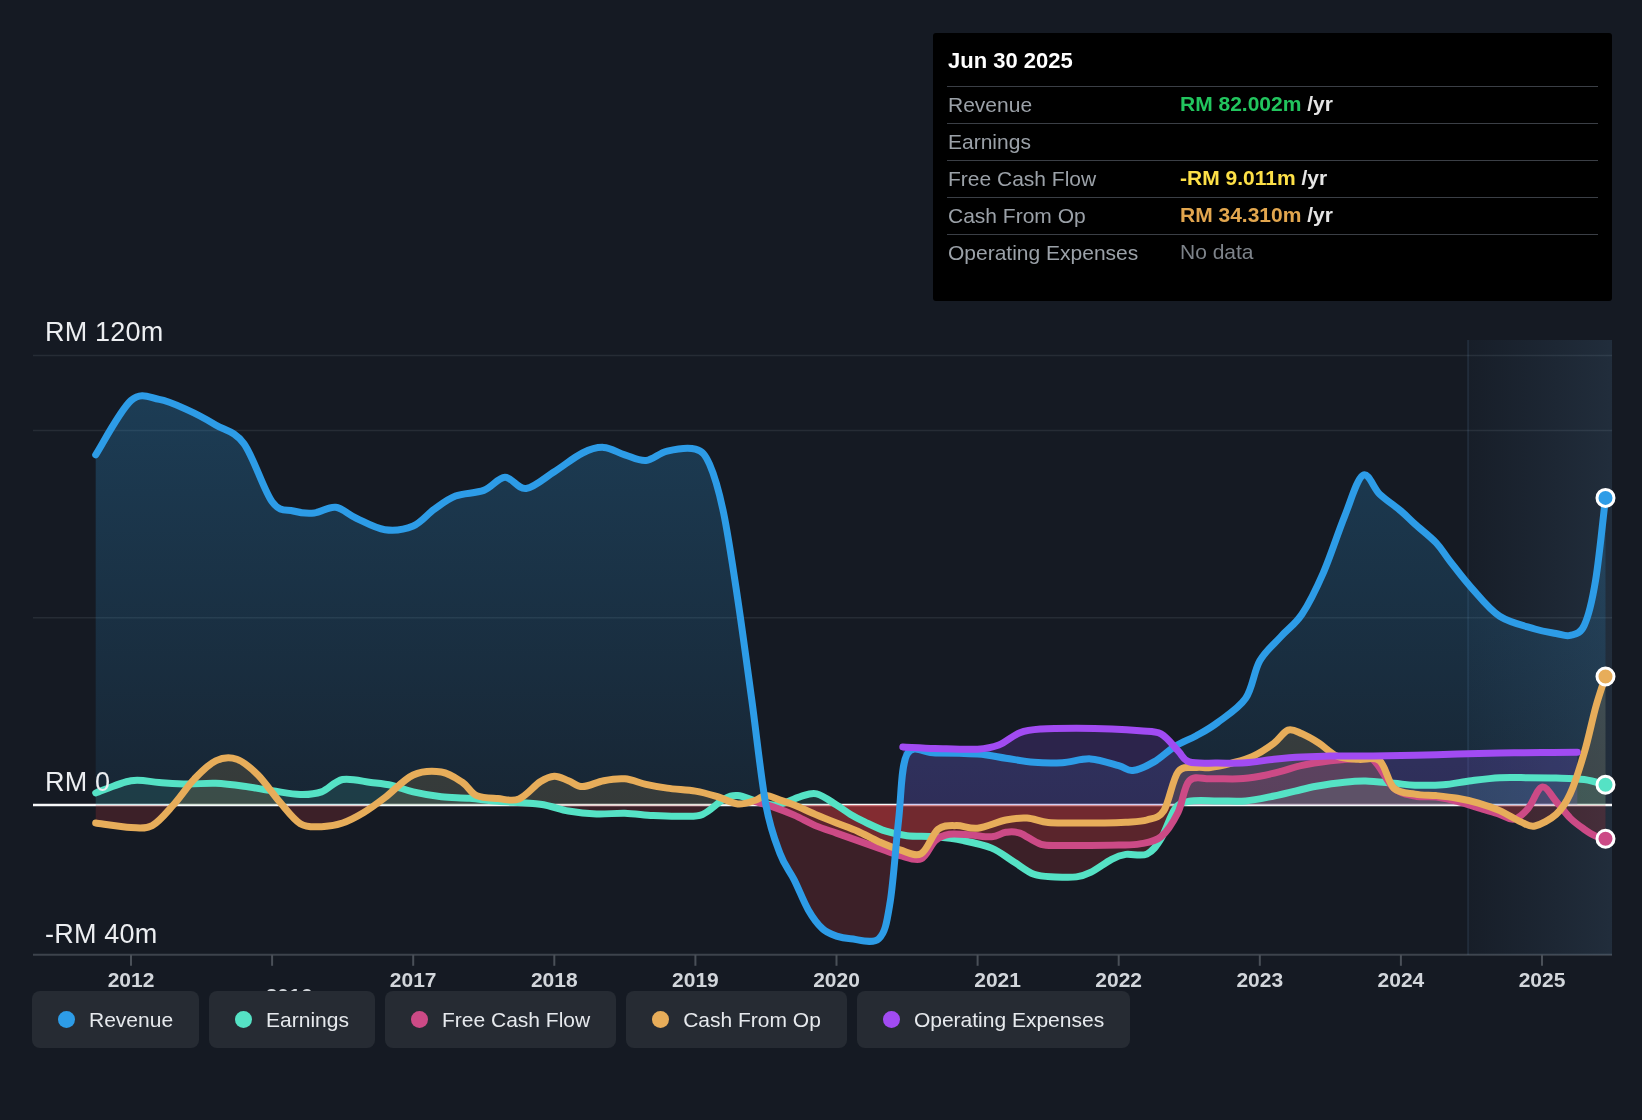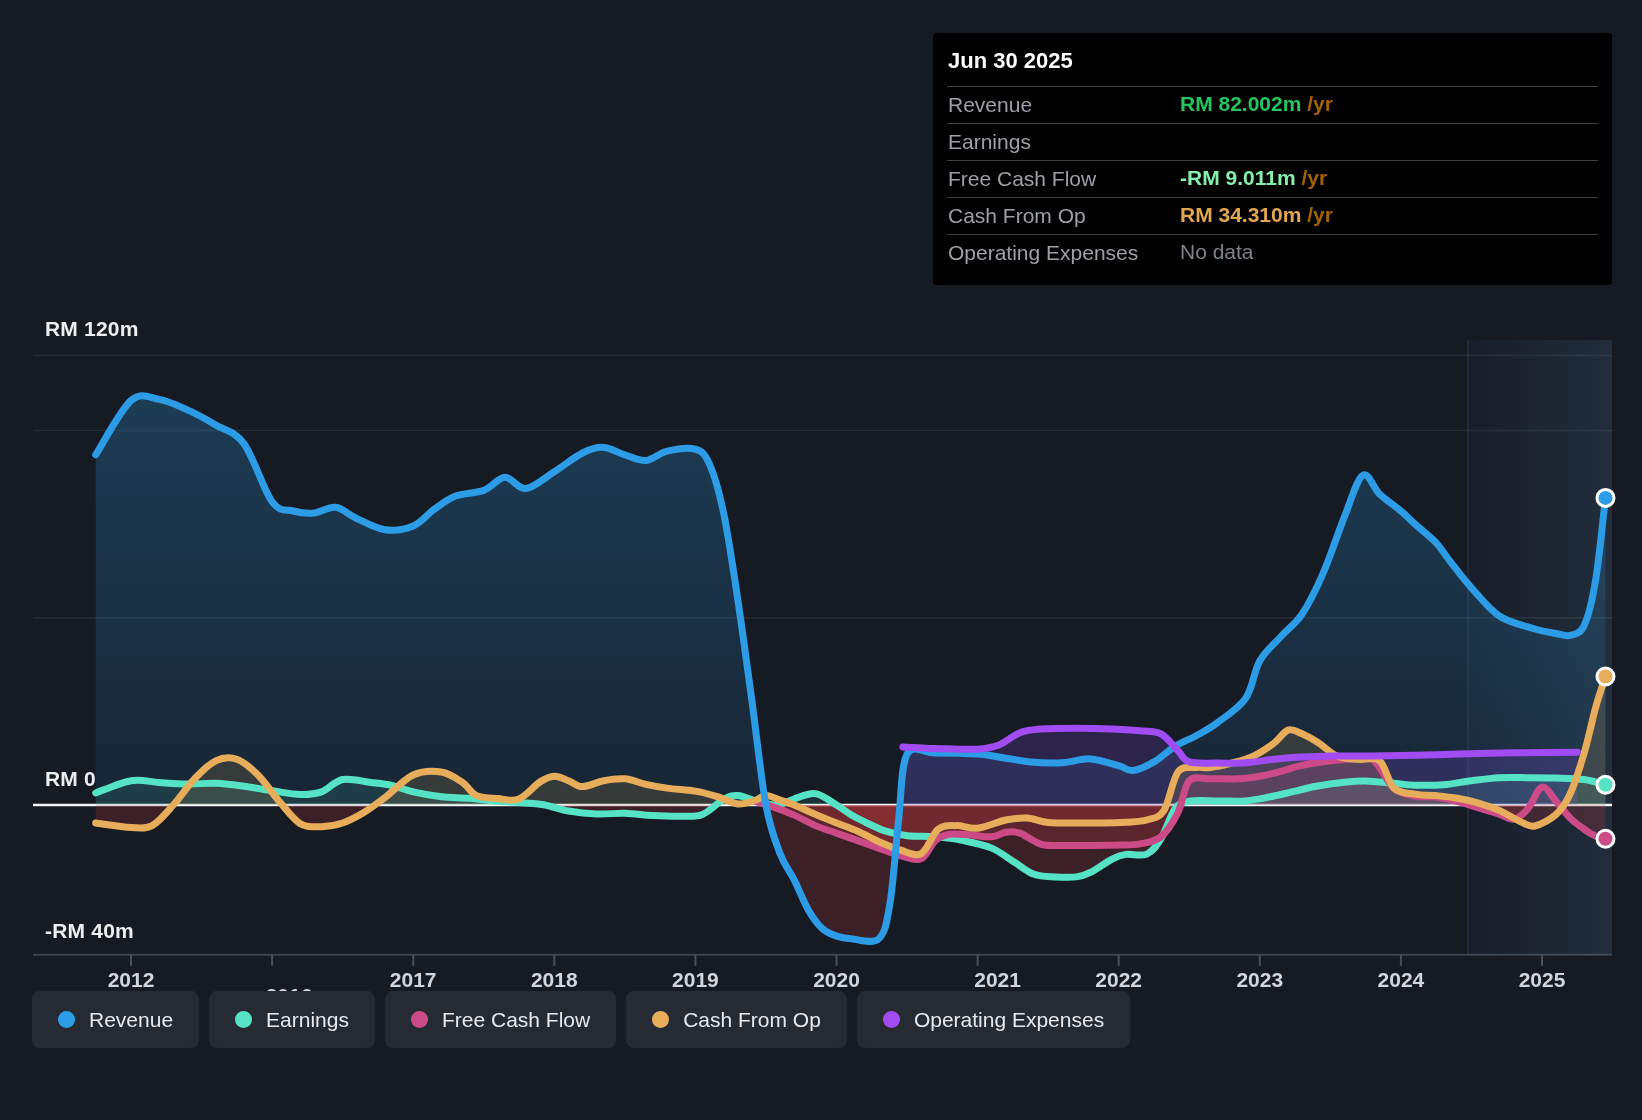--- a/index.html
+++ b/index.html
@@ -1,29 +1,29 @@
 <!DOCTYPE html>
 <html><head>
 <meta charset="utf-8">
 <style>
   html,body{margin:0;padding:0;background:#10141b;}
   #app{position:relative;width:1642px;height:1120px;background:#151a23;overflow:hidden;
        font-family:"Liberation Sans", sans-serif; -webkit-font-smoothing:antialiased;}
   #chart-svg{position:absolute;left:0;top:0;}
-  .y-label{position:absolute;left:45px;color:#eceef1;font-size:21px;font-weight:700;letter-spacing:.2px;}
+  .y-label{position:absolute;left:45px;color:#eceef1;font-size:27px;font-weight:400;letter-spacing:.2px;}
   .x-label{position:absolute;top:968px;transform:translateX(-50%);color:#d2d6db;font-size:21px;font-weight:700;}
   
   .tt{position:absolute;left:933px;top:33px;width:679px;background:#000;border-radius:3px;
-      box-sizing:border-box;padding:0 0 14px 0;color:#fff;}
+      box-sizing:border-box;padding:0 0 30px 0;color:#fff;}
   .tt-title{font-size:22px;font-weight:700;color:#fff;padding:15px 14px 12px 15px;}
   .tt-row{display:flex;align-items:flex-start;border-top:1px solid #3b3f46;margin:0 14px 0 14px;padding:5px 0 6px 1px;}
   .tt-lbl{flex:0 0 232px;color:#9ba1a8;font-size:21px;padding-top:1px;}
   .tt-valwrap{flex:1;}
   .tt-value{font-size:21px;font-weight:700;}
-  .tt-suffix{font-size:21px;font-weight:700;color:#a16207;}
+  .tt-suffix{font-size:21px;font-weight:700;color:#e5e5e5;}
   .tt-sub{margin-top:9px;}
   .tt-sub-val{color:#fff;font-size:21px;font-weight:700;}
   .tt-sub-txt{color:#9ba1a8;font-size:21px;font-weight:700;}
   .tt-nodata{color:#7d838a;font-size:21px;}
   
   .legend{position:absolute;left:32px;top:991px;display:flex;gap:10px;}
   .chip{display:flex;align-items:center;gap:14px;height:57px;padding:0 26px;background:#262b33;
         border-radius:8px;cursor:pointer;}
   .chip-dot{width:17px;height:17px;border-radius:50%;flex:0 0 auto;}
   .chip-lbl{color:#e6e9ed;font-size:21px;font-weight:400;white-space:nowrap;}
@@ -113,21 +113,21 @@
       <div class="tt-lbl">Revenue</div>
       <div class="tt-valwrap"><span class="tt-value" style="color: #22c55e;">RM 82.002m</span><span class="tt-suffix"> /yr</span></div>
     </div>
 
     <div class="tt-row">
       <div class="tt-lbl">Earnings</div>
     </div>
 
     <div class="tt-row">
       <div class="tt-lbl">Free Cash Flow</div>
-      <div class="tt-valwrap"><span class="tt-value" style="color: #86efac; text-align: center;">-RM 9.011m</span><span class="tt-suffix"> /yr</span></div>
+      <div class="tt-valwrap"><span class="tt-value" style="color: #fde047; text-align: center;">-RM 9.011m</span><span class="tt-suffix"> /yr</span></div>
     </div>
 
     <div class="tt-row">
       <div class="tt-lbl">Cash From Op</div>
       <div class="tt-valwrap"><span class="tt-value" style="color: rgb(226, 166, 78);">RM 34.310m</span><span class="tt-suffix"> /yr</span></div>
     </div>
 
     <div class="tt-row">
       <div class="tt-lbl">Operating Expenses</div>
       <div class="tt-valwrap"><span class="tt-nodata" style="color: rgb(125, 131, 138);">No data</span></div>

